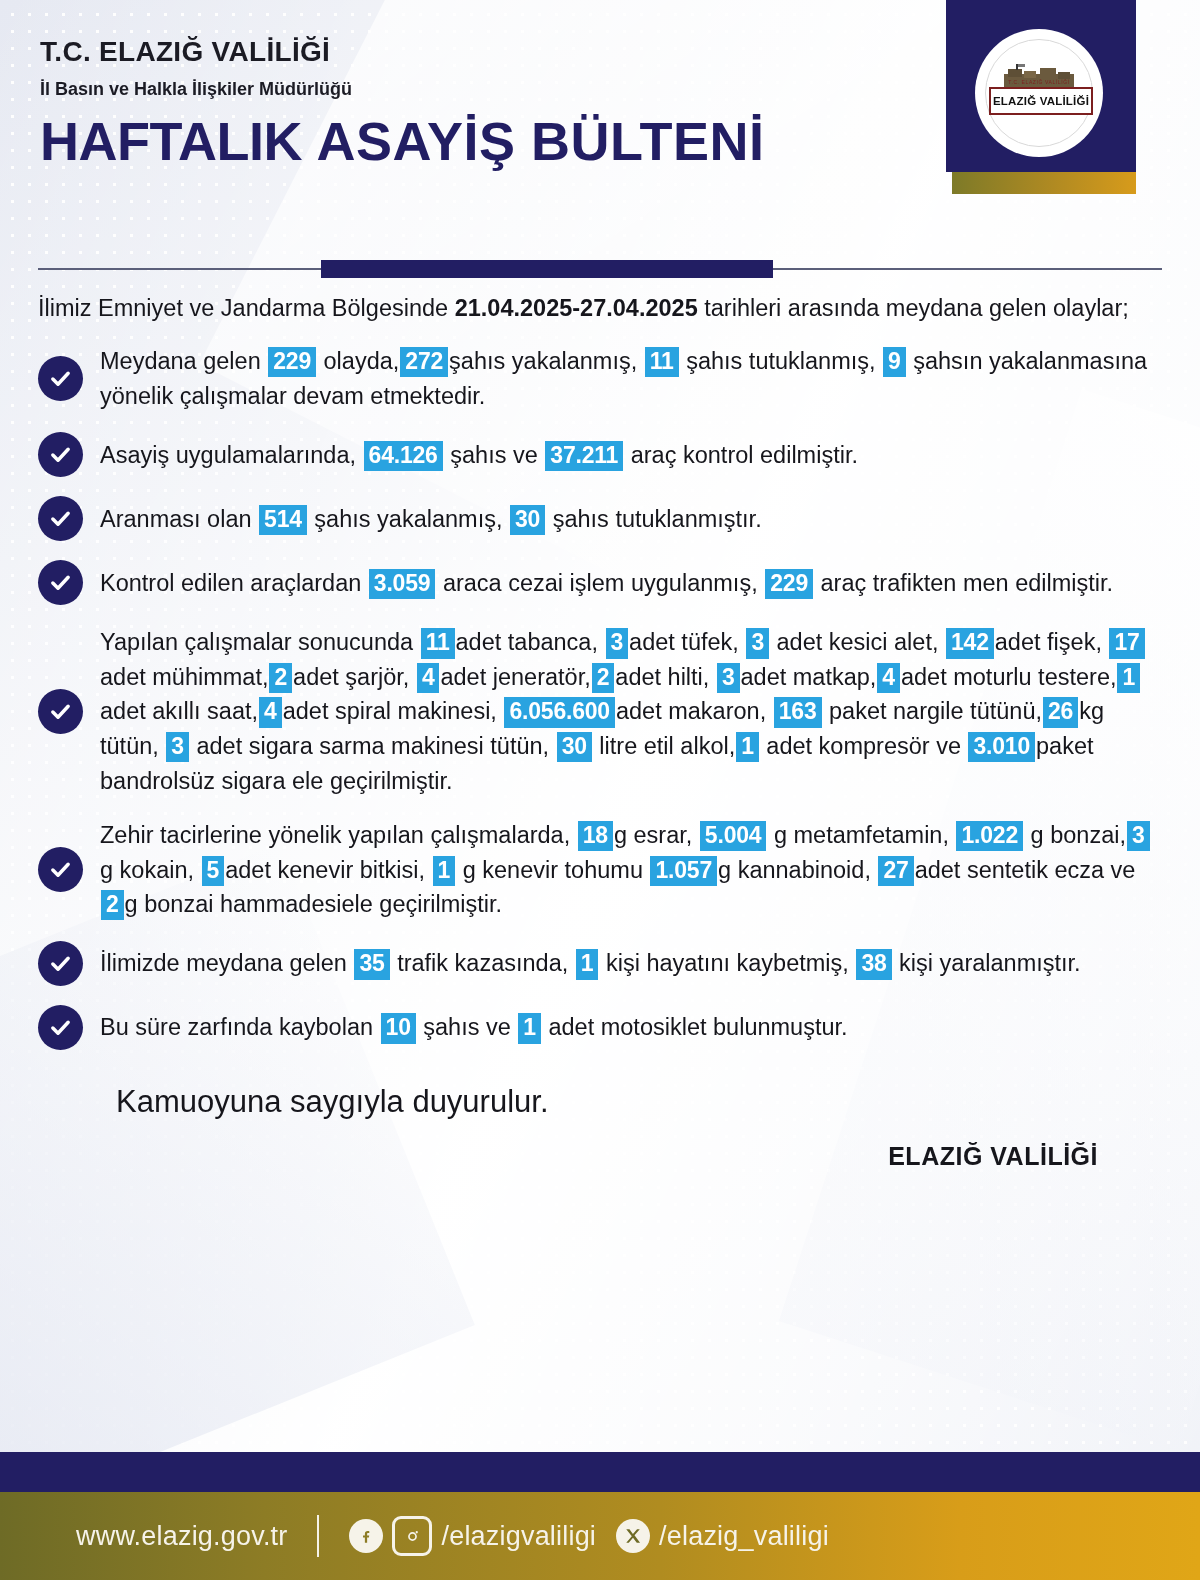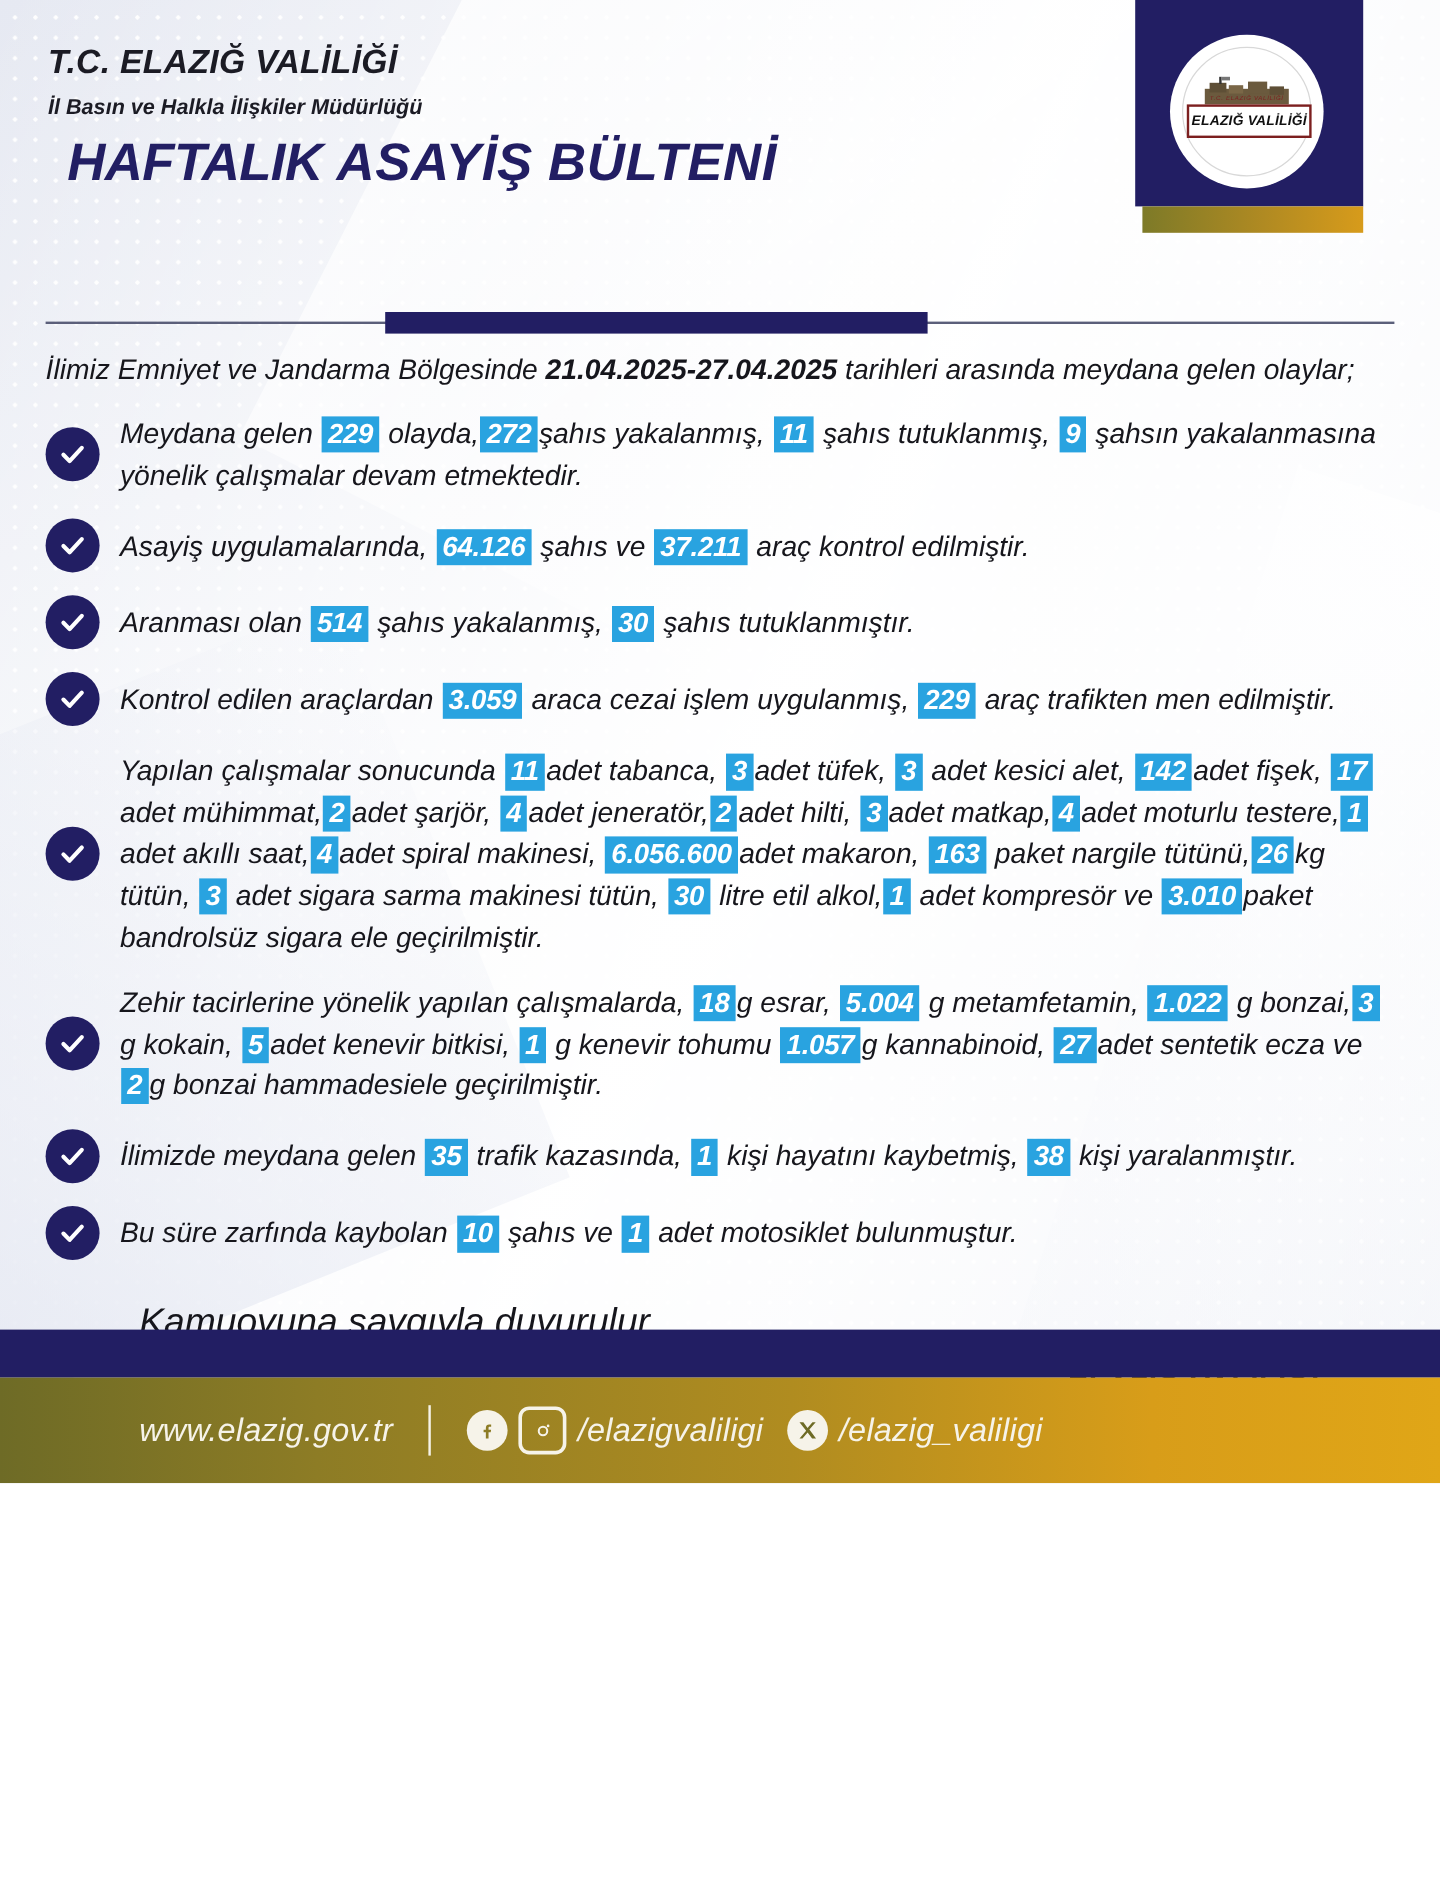--- a/index.html
+++ b/index.html
@@ -10,24 +10,23 @@
     width: 1200px;
     height: 1580px;
     font-family: "Liberation Sans", sans-serif;
     background: #ffffff;
     overflow: hidden;
   }
 
   .poster {
     position: relative;
     width: 1200px;
-    height: 1236px;
+    height: 1580px;
     overflow: hidden;
     background: linear-gradient(160deg, #e6e9f2 0%, #eef0f6 28%, #f7f8fb 55%, #e9ecf4 100%);
-    font-style: italic;
   }
 
   
   .dots {
     position: absolute;
     inset: 0;
     background-image: radial-gradient(circle, rgba(255,255,255,0.95) 1.6px, rgba(255,255,255,0) 1.9px);
     background-size: 17px 17px;
     background-position: 4px 6px;
     pointer-events: none;
@@ -80,23 +79,23 @@
     line-height: 1;
   }
   .org-line2 {
     font-size: 18px;
     font-weight: bold;
     color: #1b1b24;
     margin: 0 0 16px 0;
     line-height: 1;
   }
   .bulletin-title {
-    font-size: 44px;
+    font-size: 54px;
     line-height: 1;
-    margin: 16px;
+    margin: 0;
     color: #221e63;
     letter-spacing: -0.5px;
     white-space: nowrap;
   }
   .bulletin-title .t-light { font-weight: bold; }
   .bulletin-title .t-bold  { font-weight: bold; letter-spacing: 0.5px; }
 
   
   .logo-block {
     position: absolute;
@@ -268,21 +267,21 @@
     left: 0; right: 0;
     bottom: 0;
     height: 88px;
     background: linear-gradient(90deg, #6e6b26 0%, #8d7c25 22%, #b08c20 55%, #d89d19 80%, #e0a617 100%);
     display: flex;
     align-items: center;
   }
   .footer-inner {
     display: flex;
     align-items: center;
-    margin-left: 116px;
+    margin-left: 76px;
     color: #f4f1e6;
   }
   .site {
     font-size: 27px;
     letter-spacing: 0.2px;
     color: #f6f3e9;
   }
   .sep {
     width: 2px;
     height: 42px;

